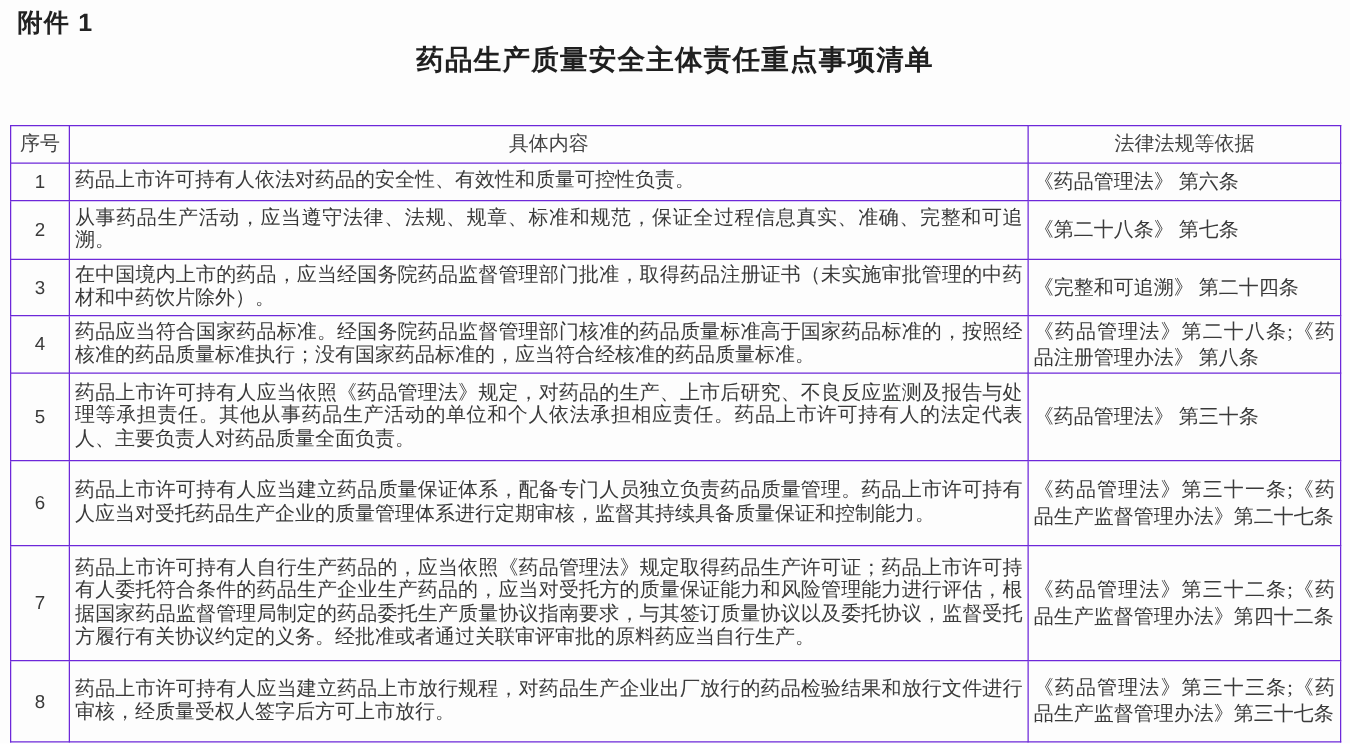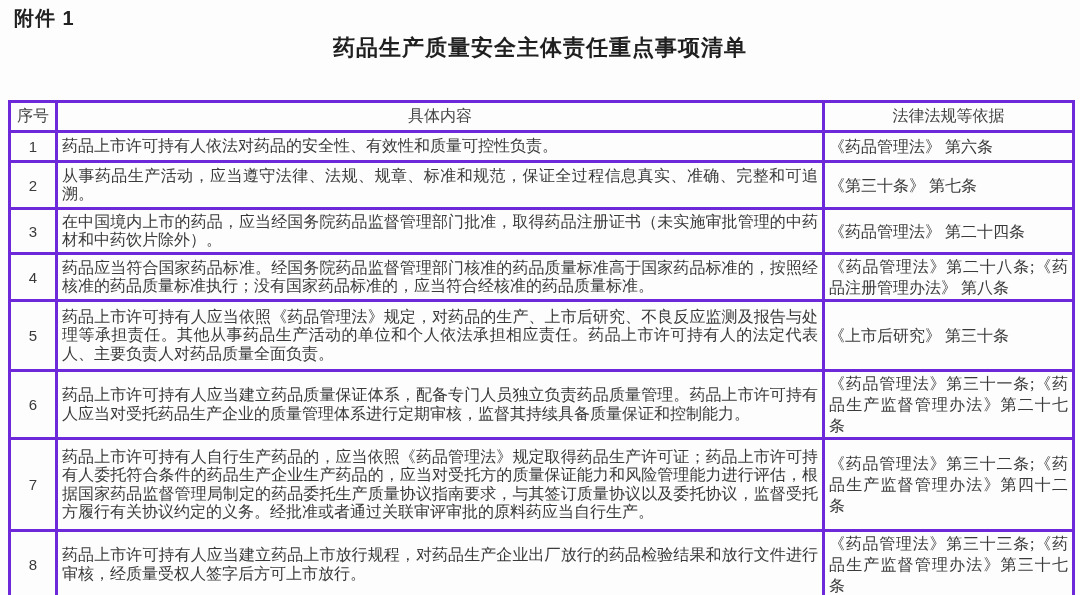--- a/index.html
+++ b/index.html
@@ -57,21 +57,21 @@
     width: 1064px;
     border-collapse: collapse;
     table-layout: fixed;
     font-size: 16px;
   }
   table.main-table col.c-no    { width: 47px; }
   table.main-table col.c-body  { width: 767px; }
   table.main-table col.c-basis { width: 250px; }
   table.main-table th,
   table.main-table td {
-    border: 3px solid #6d28d9;
+    border: 1px solid #6d28d9;
     padding: 1px 4px;
     vertical-align: middle;
     color: #3a3a3a;
     overflow: hidden;
   }
   table.main-table thead tr { height: 30px; }
   table.main-table th {
     font-weight: normal;
     text-align: center;
     font-size: 16px;
@@ -129,36 +129,36 @@
     </thead>
     <tbody>
       <tr>
         <td class="no-cell">1</td>
         <td class="content-cell">药品上市许可持有人依法对药品的安全性、有效性和质量可控性负责。</td>
         <td class="basis-cell">《药品管理法》 第六条</td>
       </tr>
       <tr>
         <td class="no-cell">2</td>
         <td class="content-cell">从事药品生产活动，应当遵守法律、法规、规章、标准和规范，保证全过程信息真实、准确、完整和可追溯。</td>
-        <td class="basis-cell">《第三十条》 第七条</td>
+        <td class="basis-cell">《第二十八条》 第七条</td>
       </tr>
       <tr>
         <td class="no-cell">3</td>
         <td class="content-cell">在中国境内上市的药品，应当经国务院药品监督管理部门批准，取得药品注册证书（未实施审批管理的中药材和中药饮片除外）。</td>
-        <td class="basis-cell">《药品管理法》 第二十四条</td>
+        <td class="basis-cell">《完整和可追溯》 第二十四条</td>
       </tr>
       <tr>
         <td class="no-cell">4</td>
         <td class="content-cell">药品应当符合国家药品标准。经国务院药品监督管理部门核准的药品质量标准高于国家药品标准的，按照经核准的药品质量标准执行；没有国家药品标准的，应当符合经核准的药品质量标准。</td>
         <td class="basis-cell long">《药品管理法》第二十八条;《药品注册管理办法》 第八条</td>
       </tr>
       <tr>
         <td class="no-cell">5</td>
         <td class="content-cell">药品上市许可持有人应当依照《药品管理法》规定，对药品的生产、上市后研究、不良反应监测及报告与处理等承担责任。其他从事药品生产活动的单位和个人依法承担相应责任。药品上市许可持有人的法定代表人、主要负责人对药品质量全面负责。</td>
-        <td class="basis-cell">《上市后研究》 第三十条</td>
+        <td class="basis-cell">《药品管理法》 第三十条</td>
       </tr>
       <tr>
         <td class="no-cell">6</td>
         <td class="content-cell">药品上市许可持有人应当建立药品质量保证体系，配备专门人员独立负责药品质量管理。药品上市许可持有人应当对受托药品生产企业的质量管理体系进行定期审核，监督其持续具备质量保证和控制能力。</td>
         <td class="basis-cell long">《药品管理法》第三十一条;《药品生产监督管理办法》第二十七条</td>
       </tr>
       <tr>
         <td class="no-cell">7</td>
         <td class="content-cell">药品上市许可持有人自行生产药品的，应当依照《药品管理法》规定取得药品生产许可证；药品上市许可持有人委托符合条件的药品生产企业生产药品的，应当对受托方的质量保证能力和风险管理能力进行评估，根据国家药品监督管理局制定的药品委托生产质量协议指南要求，与其签订质量协议以及委托协议，监督受托方履行有关协议约定的义务。经批准或者通过关联审评审批的原料药应当自行生产。</td>
         <td class="basis-cell long">《药品管理法》第三十二条;《药品生产监督管理办法》第四十二条</td>

